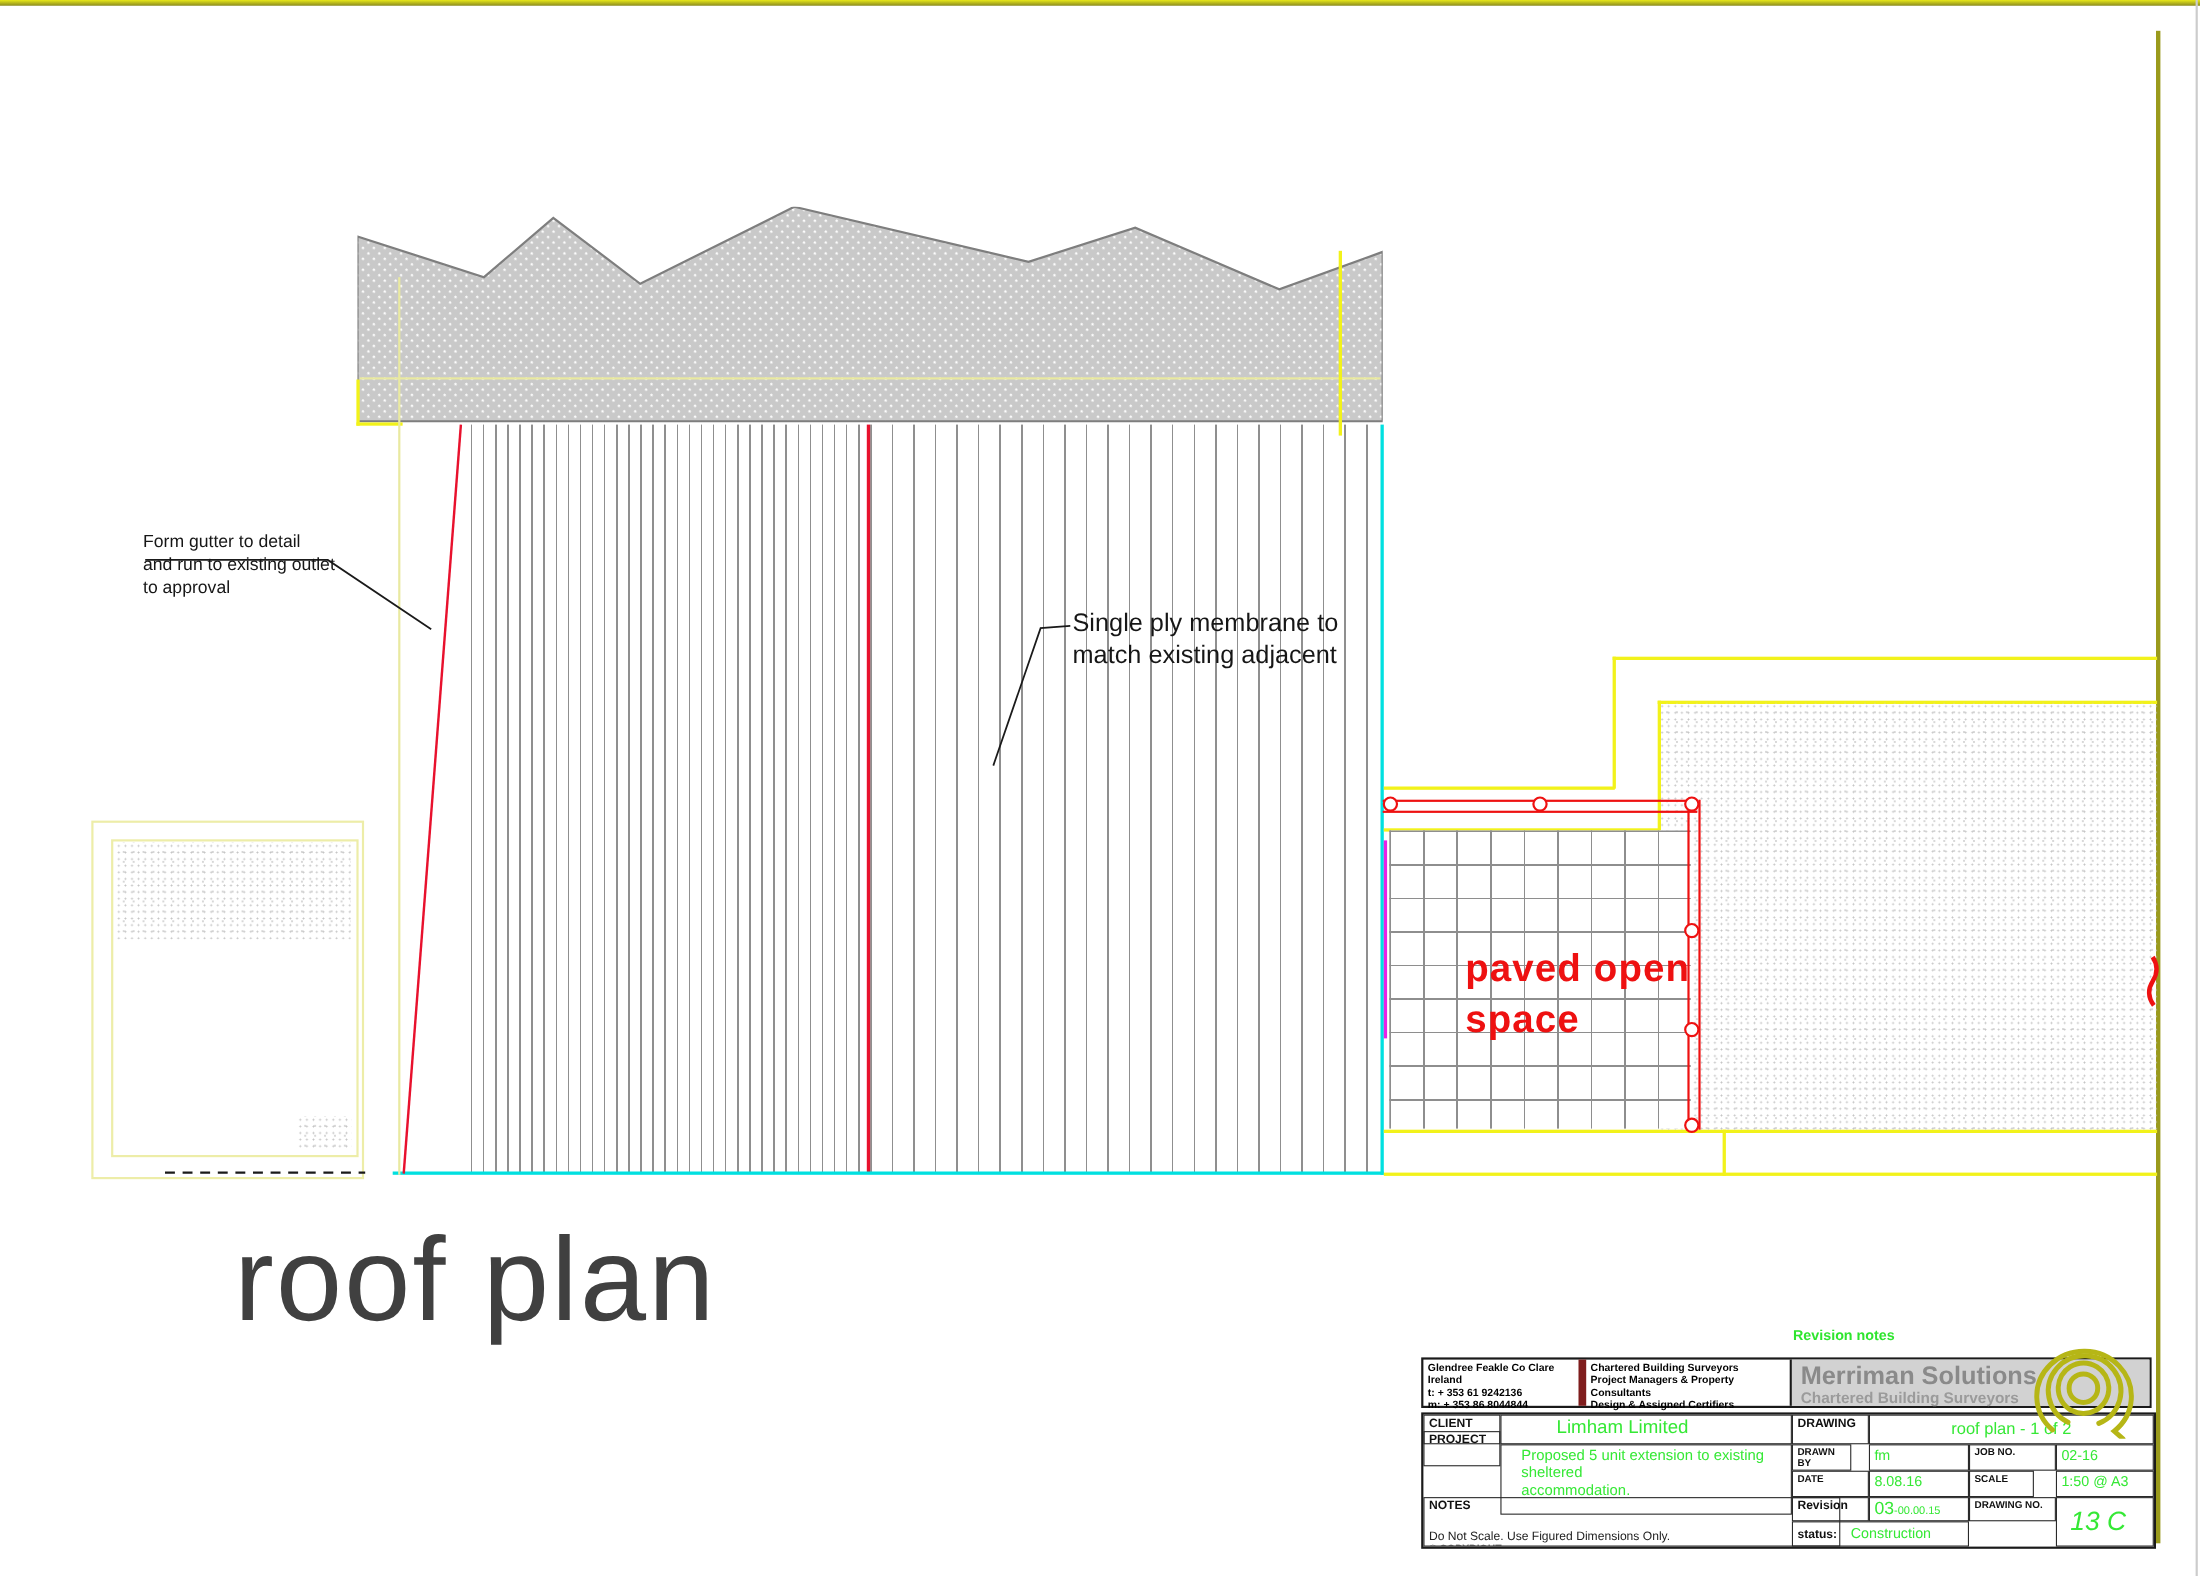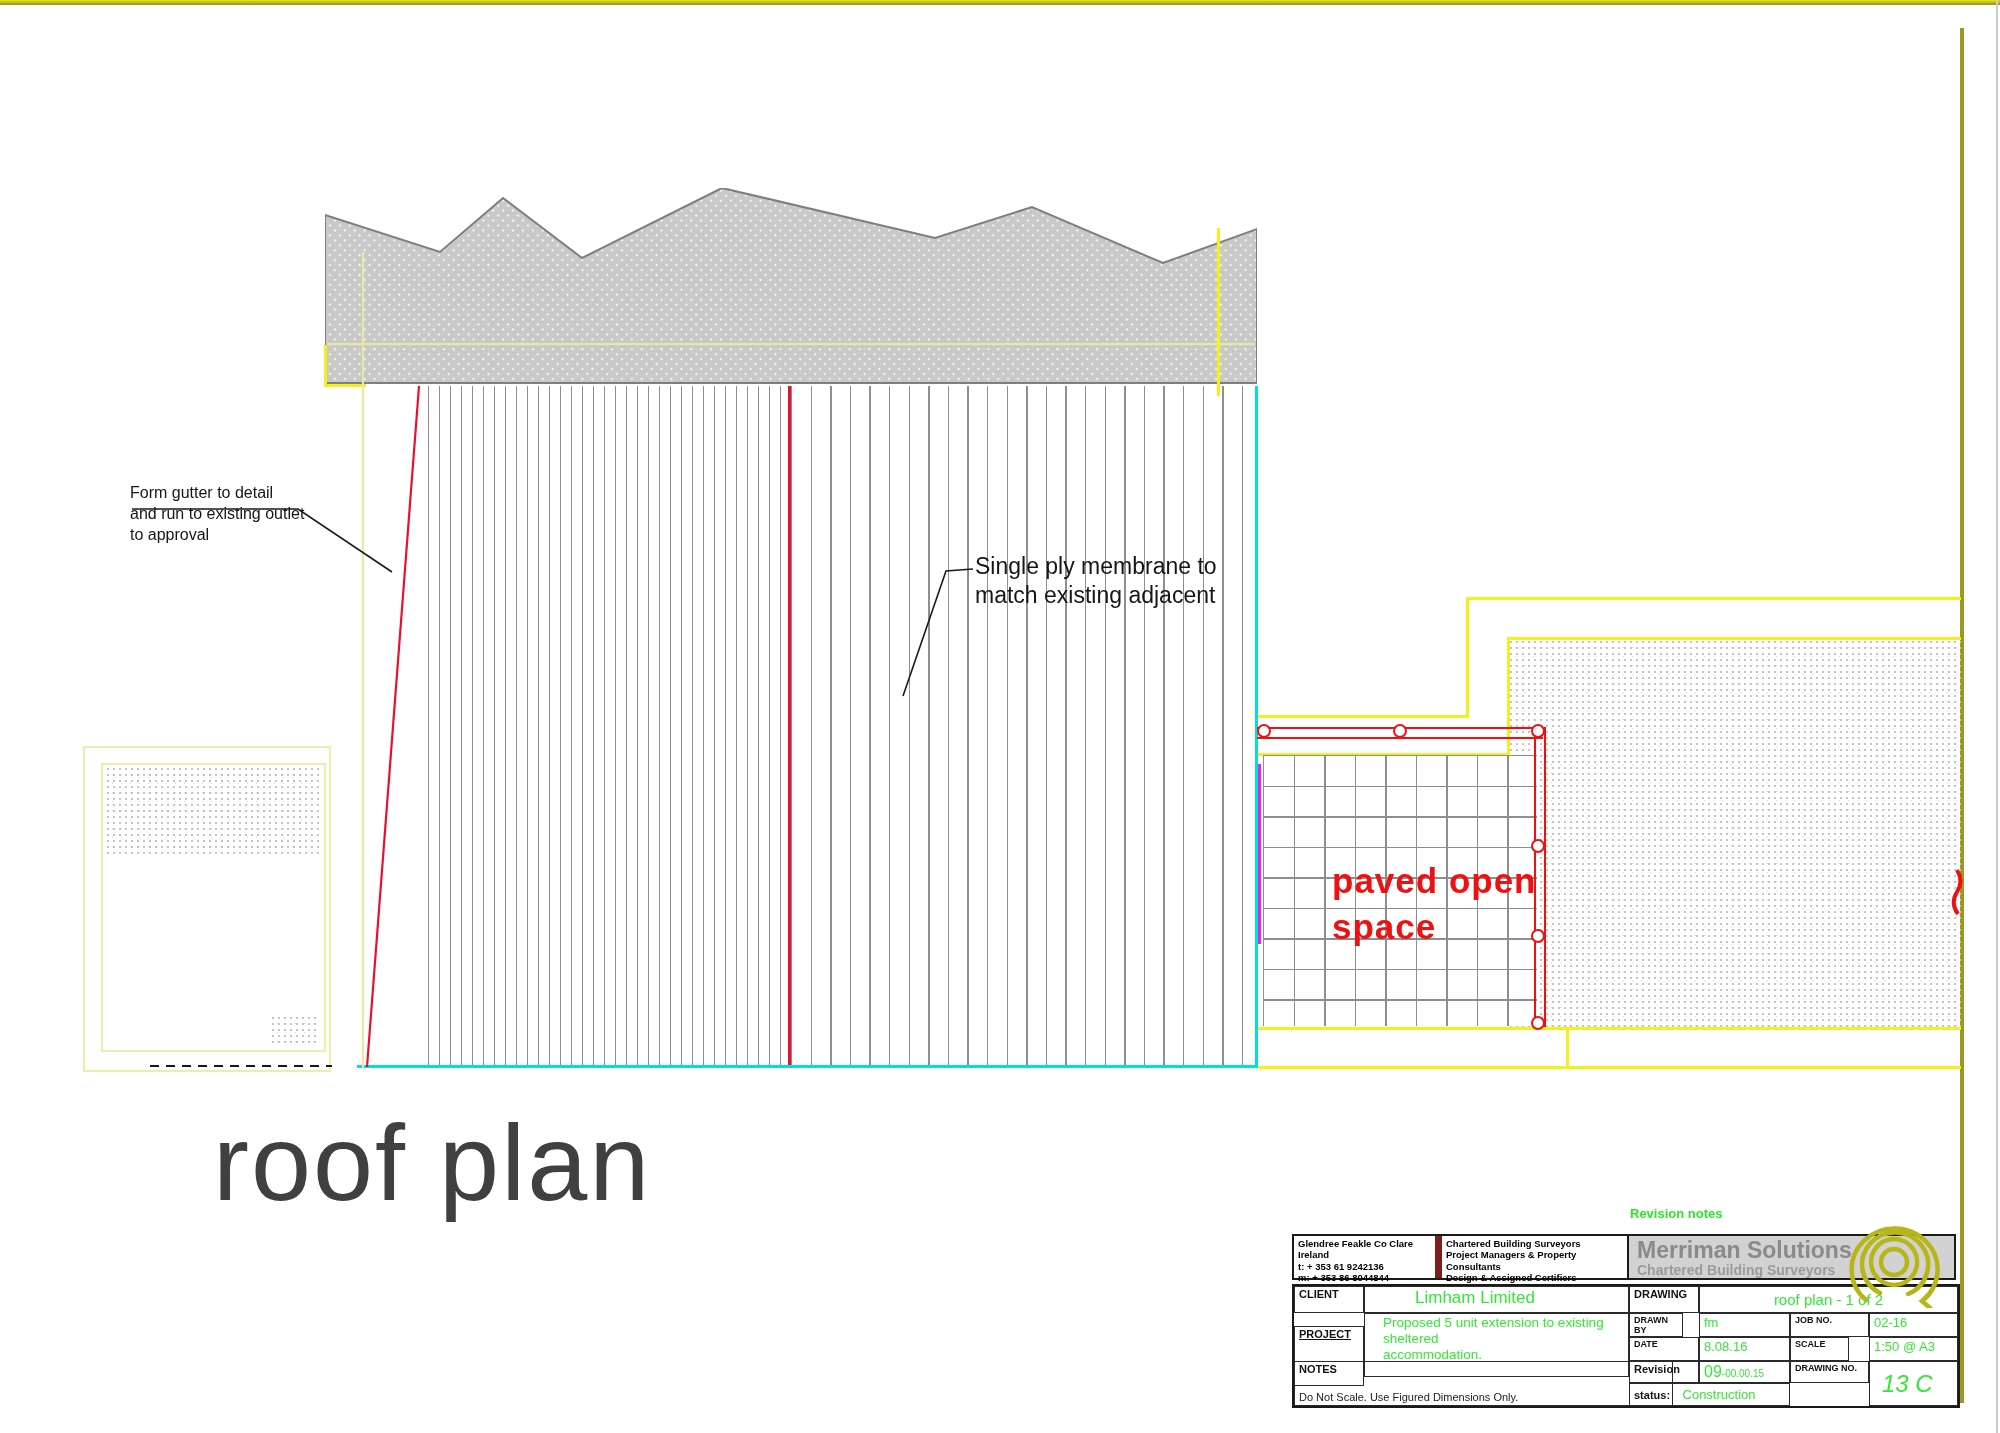--- a/index.html
+++ b/index.html
@@ -175,21 +175,21 @@
       <path d="M20,80 a43,41 0 1 1 56,1 l8,7"></path>
     </g>
   </svg>
 
   <div class="abs tb-main">
     <div class="tb-cell tb-label" style="left:0;top:0;width:70px;height:27px;">CLIENT</div>
     <div class="tb-cell green" style="left:70px;top:0;width:265px;height:27px;font-size:17px;padding-left:50px;">Limham Limited</div>
     <div class="tb-cell tb-label" style="left:335px;top:0;width:70px;height:27px;">DRAWING</div>
     <div class="tb-cell green" style="left:405px;top:0;width:259px;height:27px;font-size:15px;text-align:center;padding-top:4px;">roof plan - 1 of 2</div>
 
-    <div class="tb-cell tb-label" style="left:0;top:40px;width:70px;height:60px;text-decoration:underline;">PROJECT</div>
+    <div class="tb-cell tb-label" style="left:0;top:15px;width:70px;height:32px;">PROJECT</div>
     <div class="tb-cell green" style="left:70px;top:27px;width:265px;height:64px;font-size:13.5px;line-height:1.18;padding-left:18px;">
       <div>Proposed 5 unit extension to existing sheltered</div>
       <div>accommodation.</div>
 
     </div>
 
     <div class="tb-cell tb-label-sm" style="left:335px;top:27px;width:54px;height:24px;">DRAWN BY</div>
     <div class="tb-cell green" style="left:405px;top:27px;width:91px;height:24px;font-size:13px;">fm</div>
     <div class="tb-cell tb-label-sm" style="left:496px;top:27px;width:79px;height:24px;">JOB NO.</div>
     <div class="tb-cell green" style="left:575px;top:27px;width:89px;height:24px;font-size:13px;">02-16</div>
@@ -200,21 +200,21 @@
     <div class="tb-cell green" style="left:575px;top:51px;width:89px;height:24px;font-size:13px;">1:50 @ A3</div>
 
     <div class="tb-cell" style="left:0;top:75px;width:379px;height:45px;">
       <div class="tb-label">NOTES</div>
       <div style="font-size:11px;color:#222;margin-top:16px;">Do Not Scale.  Use Figured Dimensions Only.</div>
       <div style="font-size:9.5px;font-weight:bold;color:#111;">© COPYRIGHT</div>
     </div>
 
     <div class="tb-cell tb-label" style="left:335px;top:75px;width:70px;height:22px;">Revision</div>
     <div class="tb-cell green" style="left:405px;top:75px;width:91px;height:22px;">
-      <span style="font-size:16px;">09</span><span style="font-size:10px;">-00.00.15</span>
+      <span style="font-size:16px;">03</span><span style="font-size:10px;">-00.00.15</span>
     </div>
     <div class="tb-cell tb-label-sm" style="left:496px;top:75px;width:79px;height:22px;">DRAWING NO.</div>
     <div class="tb-cell green" style="left:575px;top:75px;width:89px;height:45px;font-size:24px;font-style:italic;padding-top:8px;padding-left:12px;">13 C</div>
 
     <div class="tb-cell" style="left:335px;top:97px;width:161px;height:23px;">
       <span class="tb-label" style="font-size:11px;">status:</span>
       <span class="green" style="font-size:13px;margin-left:8px;">Construction</span>
     </div>
   </div>
 

